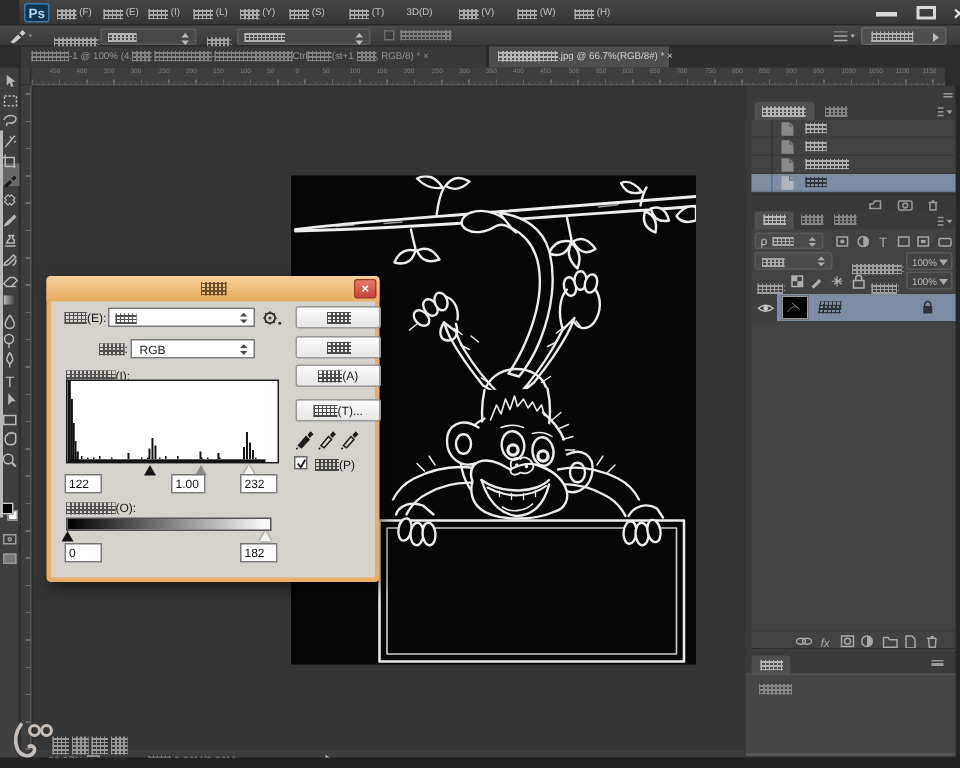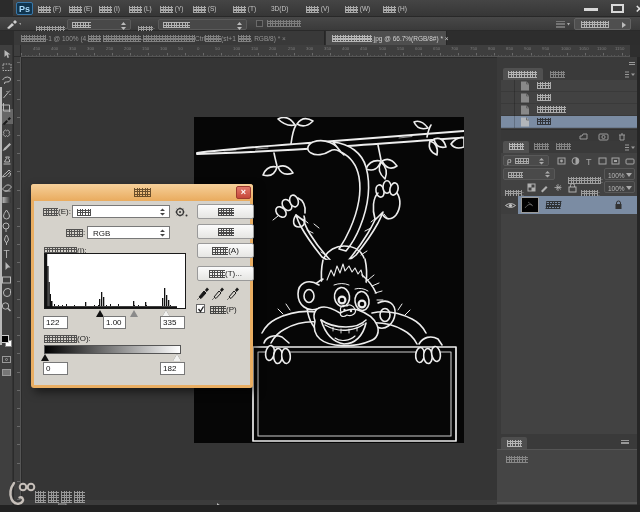--- a/index.html
+++ b/index.html
@@ -421,22 +421,22 @@
           <rect x="119" y="34" width="1.3" height="18" fill="#111"></rect>
           <rect x="121" y="41" width="1.3" height="11" fill="#111"></rect>
           <rect x="123" y="46" width="1.3" height="6" fill="#111"></rect>
           <rect x="40" y="48" width="1.3" height="4" fill="#111"></rect>
           <rect x="100" y="48" width="1.3" height="4" fill="#111"></rect>
 </svg></div>
 <div class="a tup" style="left:62px;top:109px;border-bottom-color:#111"></div>
 <div class="a tup" style="left:96px;top:109px;border-bottom-color:#8a8a8a"></div>
 <div class="a tup" style="left:128px;top:109px;border-bottom-color:#f2f2f0;filter:drop-shadow(0 0 0.6px #555)"></div>
 <div class="fld" style="left:9px;top:115px;width:25px;height:13px">122</div>
-<div class="fld" style="left:69px;top:115px;width:23px;height:13px">1.00</div>
-<div class="fld" style="left:126px;top:115px;width:25px;height:13px">335</div>
+<div class="fld" style="left:80px;top:115px;width:23px;height:13px">1.00</div>
+<div class="fld" style="left:126px;top:115px;width:25px;height:13px">232</div>
 <div class="a" style="left:10px;top:133px"><i class="c" style="width:33px;height:8px;color:#333;"></i><span style="vertical-align:middle">(O):</span></div>
 <div class="a" style="left:10px;top:144px;width:137px;height:9px;background:linear-gradient(90deg,#000,#fff);border:1px solid #555"></div>
 <div class="a tup" style="left:7px;top:153px;border-bottom-color:#111"></div>
 <div class="a tup" style="left:139px;top:153px;border-bottom-color:#f2f2f0;filter:drop-shadow(0 0 0.6px #555)"></div>
 <div class="fld" style="left:9px;top:161px;width:25px;height:13px">0</div>
 <div class="fld" style="left:126px;top:161px;width:25px;height:13px">182</div>
 </div>
 </div>
 <div class="a" style="left:497px;top:57px;width:140px;height:455px;background:#3a3a3a"></div>
 <div class="a" style="left:630px;top:45px;width:10px;height:12px;background:#2e2e2e"></div>
@@ -582,20 +582,34 @@
           <path d="M3,10 q4,-6 8,-2 M6,4 l4,3" stroke="#888" stroke-width=".6" fill="none"></path>
         </svg></div>
 <div class="a" style="left:45px;top:5px;transform:skewX(-8deg)">
         <i class="c" style="display:block;width:15px;height:8px;color:#1c1c1c;"></i>
       </div>
 <svg class="a" style="left:113px;top:4px" width="9" height="10">
         <rect x="1.5" y="4" width="6" height="5" fill="#333"></rect>
         <path d="M2.5,4 v-1 a2,2 0 0 1 4,0 v1" fill="none" stroke="#333"></path>
       </svg>
 </div>
+<div class="a" style="left:0;top:279px;width:136px;height:13px;background:#424242;border-top:1px solid #383838;border-bottom:1px solid #303030">
+<svg class="a" style="left:29px;top:2px" width="102" height="9">
+<ellipse cx="4" cy="4.5" rx="3" ry="2" fill="none" stroke="#a8a8a8"></ellipse>
+        <ellipse cx="8" cy="4.5" rx="3" ry="2" fill="none" stroke="#a8a8a8"></ellipse>
+<text x="17" y="8" font-size="8" font-style="italic" fill="#a8a8a8" font-family="Liberation Sans">fx</text>
+<rect x="31" y="1" width="8" height="7" fill="none" stroke="#a8a8a8"></rect>
+        <circle cx="35" cy="4.5" r="2" fill="none" stroke="#a8a8a8"></circle>
+<circle cx="48" cy="4.5" r="3.5" fill="none" stroke="#a8a8a8"></circle>
+        <path d="M48,1 a3.5,3.5 0 0 1 0,7 z" fill="#a8a8a8"></path>
+<path d="M59,2 h3 l1,1.5 h5 v5 h-9 z" fill="none" stroke="#a8a8a8"></path>
+<path d="M74,1 h4 l2,2 v6 h-6 z" fill="none" stroke="#a8a8a8"></path>
+<path d="M88,2.5 h6 M89,2.5 l0.5,6 h4 l0.5,-6 M90.5,1.5 h2" fill="none" stroke="#a8a8a8"></path>
+</svg>
+    </div>
 </div>
 <div class="a" style="left:497px;top:436px;width:140px;height:69px;background:#3a3a3a">
 <div class="a" style="left:4px;top:1px;width:26px;height:12px;background:#4e4e4e;border-radius:2px 2px 0 0">
       <div class="a" style="left:6px;top:3px">
         <i class="c" style="display:block;width:15px;height:7px;color:#cfcfcf;"></i>
       </div>
     </div>
 <div class="a" style="left:124px;top:4px;width:8px;height:4px;border-top:1px solid #999;border-bottom:2px solid #999"></div>
 <div class="a" style="left:0;top:13px;width:140px;height:53px;background:#454545;border-top:1px solid #555">
 <div class="a" style="left:9px;top:6px">

